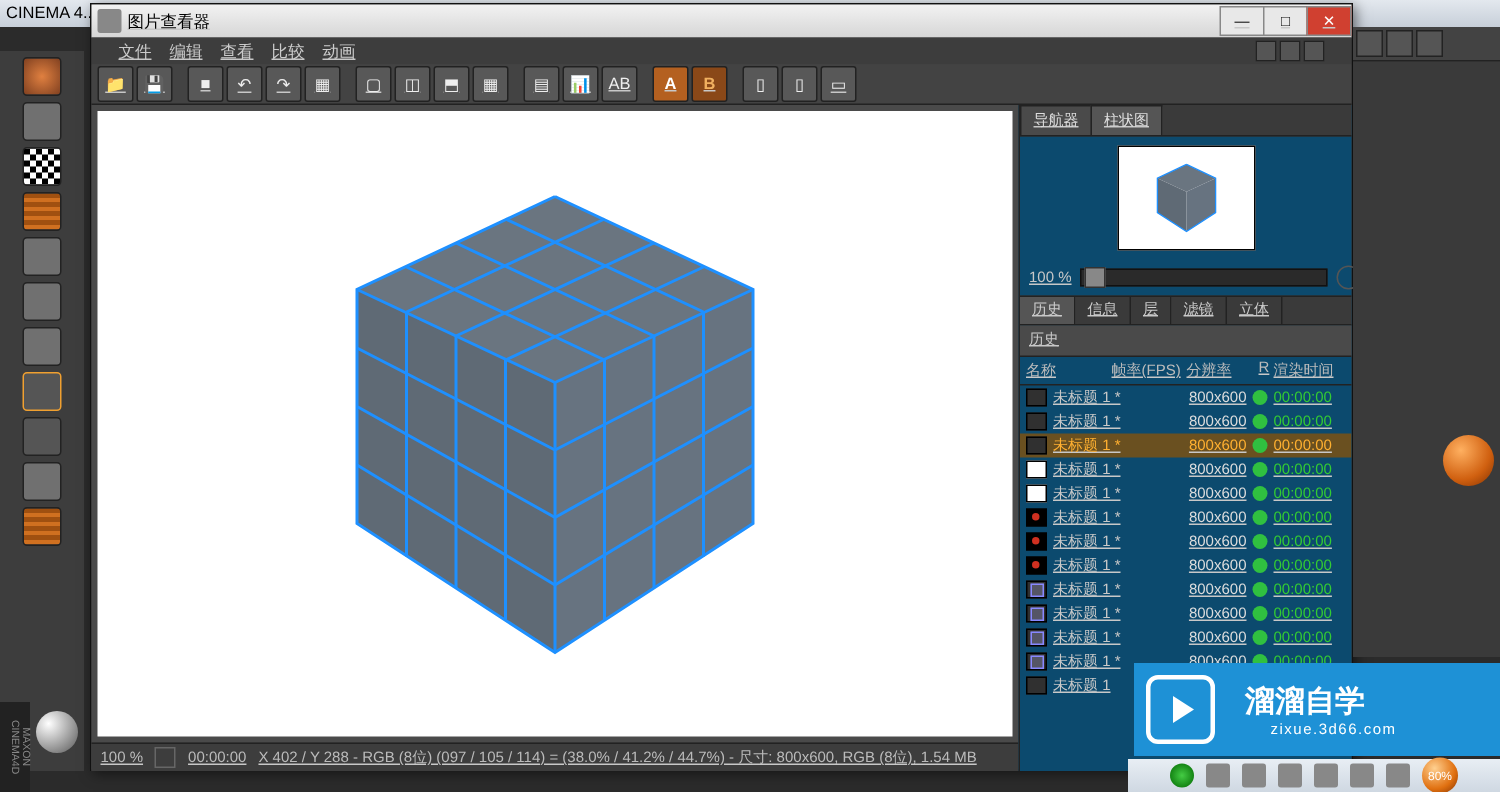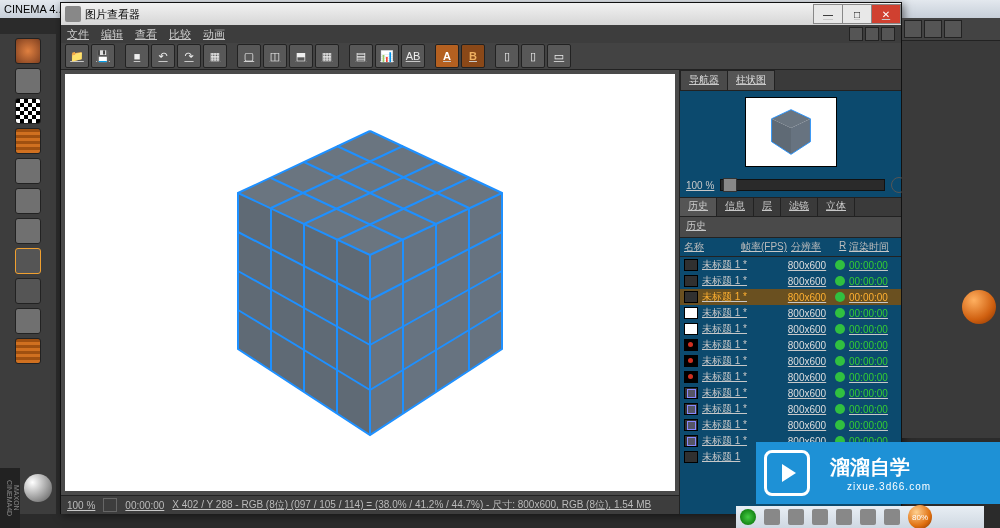--- a/index.html
+++ b/index.html
@@ -18,21 +18,21 @@
   .maxon{position:absolute;left:0;bottom:0;width:20px;height:60px;background:#222;color:#888;font-size:7px;writing-mode:vertical-rl;text-align:center;}
   .sphere{position:absolute;left:24px;bottom:26px;width:28px;height:28px;border-radius:50%;background:radial-gradient(circle at 30% 30%,#fff,#aaa 50%,#555);}
 
   
   .pv{position:absolute;left:60px;top:2px;width:840px;height:510px;background:#4a4a4a;border:1px solid #111;box-shadow:2px 2px 8px rgba(0,0,0,.5);text-decoration:underline;}
   .pv-titlebar{height:22px;background:linear-gradient(#f2f2f2,#d6d6d6);display:flex;align-items:center;color:#000;}
   .pv-titlebar .ico{width:16px;height:16px;margin:0 4px;background:#888;border-radius:2px;}
   .win-btns{margin-left:auto;display:flex;}
   .win-btn{width:28px;height:18px;border:1px solid #888;background:#e8e8e8;margin-left:-1px;display:flex;align-items:center;justify-content:center;font-size:10px;}
   .win-btn.close{background:#d04030;color:#fff;}
-  .pv-menu{height:18px;background:#3d3d3d;display:flex;align-items:center;padding:0 6px;gap:12px;color:#ccc;}
+  .pv-menu{height:18px;background:#3d3d3d;display:flex;align-items:center;padding:0 18px;gap:12px;color:#ccc;}
   .pv-menu span{cursor:default;}
   .pv-corner{margin-left:auto;display:flex;gap:2px;}
   .pv-corner i{width:12px;height:12px;background:#555;border:1px solid #222;}
   .pv-toolbar{height:26px;background:#434343;display:flex;align-items:center;padding:0 4px;gap:2px;border-bottom:1px solid #222;}
   .tbtn{width:22px;height:22px;background:#585858;border:1px solid #222;border-radius:2px;display:flex;align-items:center;justify-content:center;font-size:11px;color:#eee;}
   .tbtn.or{background:#b46020;color:#fff;font-weight:bold;}
   .tbtn.or2{background:#8a4818;color:#f0b060;font-weight:bold;}
   .sep{width:6px;}
   .pv-body{display:flex;height:444px;}
   .viewport{width:618px;background:#4a4a4a;display:flex;flex-direction:column;}
@@ -66,41 +66,41 @@
   .row{display:flex;align-items:center;padding:1px 4px;font-size:10px;height:14px;}
   .row.sel{background:#6a5020;color:#ffb030;}
   .row .sw{width:12px;height:10px;border:1px solid #000;margin-right:4px;flex-shrink:0;}
   .sw.dark{background:#303030;}
   .sw.white{background:#fff;}
   .sw.dot{background:#000;position:relative;}
   .sw.dot::after{content:"";position:absolute;left:3px;top:2px;width:5px;height:5px;background:#d03020;border-radius:50%;}
   .sw.mini{background:#303030;position:relative;}
   .sw.mini::after{content:"";position:absolute;left:2px;top:1px;width:7px;height:7px;background:#556;border:1px solid #88f;}
   .row .nm{flex:1;color:inherit;}
-  .row .res{width:48px;text-align:center;color:#ddd;}
+  .row .res{width:48px;text-align:right;color:#ddd;}
   .row.sel .res{color:#ffb030;}
   .row .led{width:10px;height:10px;border-radius:50%;background:#30c040;margin:0 4px;flex-shrink:0;}
   .row .tm{width:48px;color:#3c3;}
   .row.sel .tm{color:#ffb030;}
 
   
   .c4d-right{position:absolute;right:0;top:18px;width:98px;height:420px;background:#3a3a3a;}
   .c4d-right .rtool{height:22px;background:#434343;border-bottom:1px solid #222;display:flex;align-items:center;gap:2px;padding:0 2px;}
   .rtool i{width:16px;height:16px;background:#555;border:1px solid #222;}
   .orange-dot{position:absolute;right:4px;top:290px;width:34px;height:34px;border-radius:50%;background:radial-gradient(circle at 35% 30%,#ffb060,#d06010 60%,#803000);}
 
   
   .watermark{position:absolute;right:0;bottom:24px;width:228px;height:62px;background:#1e91d6;display:flex;align-items:center;gap:20px;padding:0 8px;color:#fff;}
   .wm-ico{width:40px;height:40px;border:3px solid #fff;border-radius:8px;display:flex;align-items:center;justify-content:center;}
   .wm-play{width:0;height:0;border-left:14px solid #fff;border-top:9px solid transparent;border-bottom:9px solid transparent;margin-left:4px;}
   .wm-txt .t{font-size:20px;font-weight:bold;}
   .wm-txt .s{font-size:10px;letter-spacing:1px;margin-left:17px;}
 
   
-  .taskbar{position:absolute;right:16px;bottom:0;height:22px;width:240px;background:linear-gradient(#e8eef4,#cfd8e2);display:flex;align-items:center;gap:8px;padding:0 4px;}
+  .taskbar{position:absolute;right:0;bottom:0;height:22px;width:240px;background:linear-gradient(#e8eef4,#cfd8e2);display:flex;align-items:center;gap:8px;padding:0 4px;justify-content:center;}
   .taskbar i{width:16px;height:16px;background:#888;border-radius:2px;}
   .taskbar .s360{background:radial-gradient(circle,#4c4,#060);border-radius:50%;}
   .taskbar .orb{width:24px;height:24px;border-radius:50%;background:radial-gradient(circle at 35% 30%,#ffd090,#e07010 60%,#803000);font-size:8px;color:#fff;display:flex;align-items:center;justify-content:center;}
 </style>
 </head>
 <body>
 <div class="bg"></div>
 
 <div class="c4d-title">
   <span>CINEMA 4...</span>

